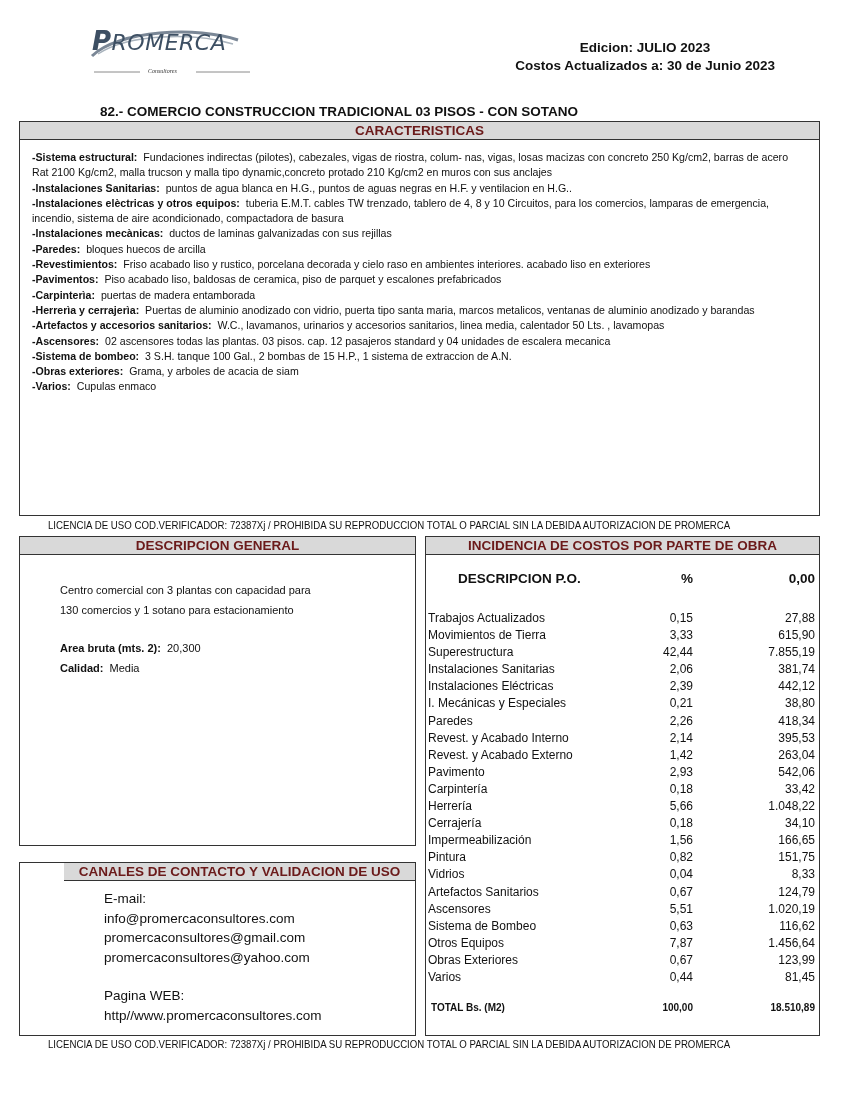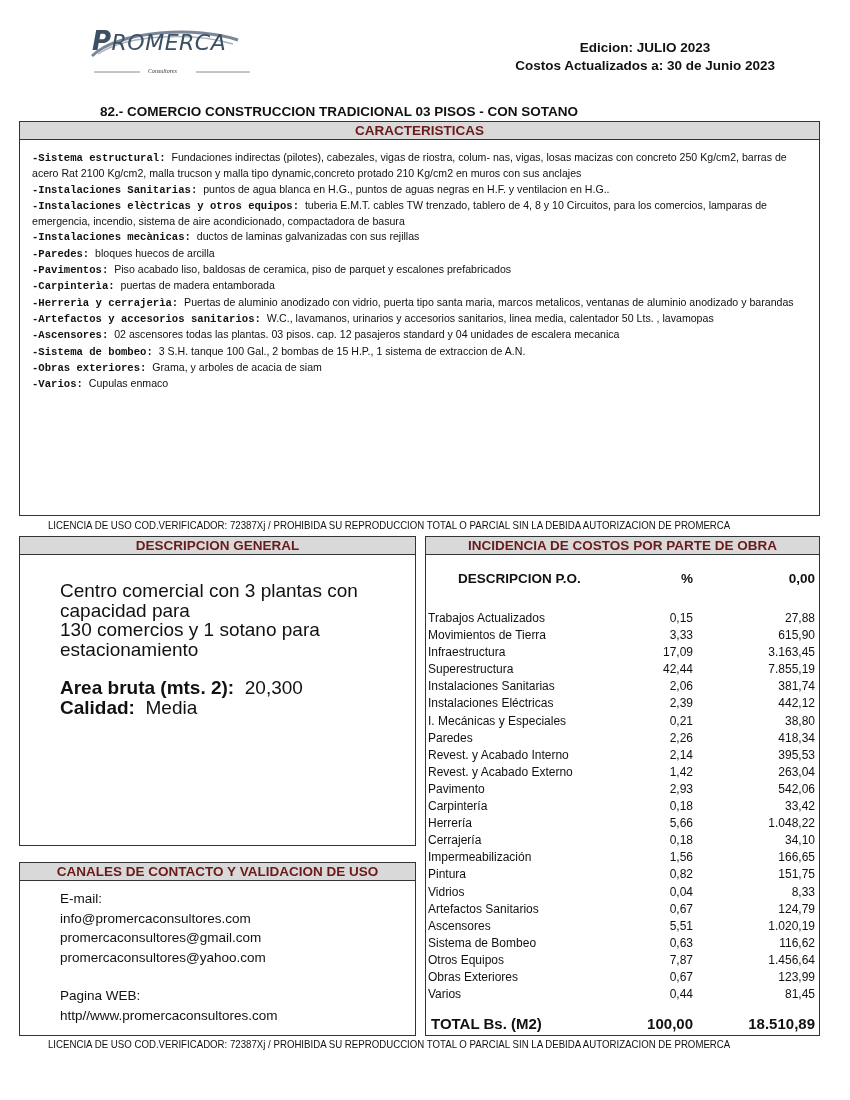--- a/index.html
+++ b/index.html
@@ -15,41 +15,41 @@
   .edition { position: absolute; right: 75px; top: 39px; text-align: center; font-weight: bold; font-size: 13.5px; line-height: 18px; color: #111; }
 
   .doc-title { position: absolute; left: 0; width: 678px; top: 104px; text-align: center; font-weight: bold; font-size: 13.5px; color: #111; }
 
   .box { position: absolute; border: 1.5px solid #333; background: #fff; }
   .box-head { background: #d9d9d9; border-bottom: 1.5px solid #333; text-align: center; font-weight: bold; color: #6b1a1a; font-size: 13.5px; height: 18px; line-height: 17px; }
 
   .carac { left: 19px; top: 121px; width: 801px; height: 395px; }
   .carac-body { padding: 10px 12px 0 12px; font-size: 10.6px; line-height: 15.3px; color: #111; }
   .carac-body p { margin: 0; }
-  .carac-body b { font-weight: bold; font-family: Liberation Mono, monospace; }
+  .carac-body b { font-weight: bold; }
 
   .license { position: absolute; left: 48px; font-size: 10.5px; color: #111; white-space: nowrap; transform: scaleX(0.92); transform-origin: left; }
 
   .desc { left: 19px; top: 536px; width: 397px; height: 310px; }
-  .desc-body { padding: 26px 12px 0 40px; font-size: 19px; line-height: 19.5px; color: #111; }
+  .desc-body { padding: 26px 12px 0 40px; font-size: 11px; line-height: 19.5px; color: #111; }
   .desc-body .gap { height: 19px; }
 
-  .contact { left: 19px; top: 862px; width: 397px; height: 174px; }
+  .contact { left: 19px; top: 862px; width: 397px; height: 174px; padding-left: 44px; }
   .contact-body { padding: 8px 12px 0 40px; font-size: 13.5px; line-height: 19.5px; color: #111; }
   .contact-body .gap { height: 19px; }
 
   .inc { left: 425px; top: 536px; width: 395px; height: 500px; }
   .inc-head-row { display: flex; padding: 0 4px 0 32px; margin-top: 16px; font-weight: bold; font-size: 13.5px; height: 20px; }
   .col-name { flex: 1; }
   .col-pct { width: 70px; text-align: right; }
   .col-val { width: 122px; text-align: right; }
   .inc-rows { margin-top: 19px; }
   .inc-row { display: flex; padding: 0 4px 0 2px; font-size: 12px; height: 17.1px; line-height: 17px; color: #111; }
   .inc-row .col-name { flex: 1; }
-  .inc-total { position: absolute; left: 0; right: 0; bottom: 0; display: flex; padding: 0 4px 0 5px; font-weight: bold; font-size: 15px; height: 22px; line-height: 22px; }
+  .inc-total { position: absolute; left: 0; right: 0; bottom: 16px; display: flex; padding: 0 4px 0 5px; font-weight: bold; font-size: 10px; height: 22px; line-height: 22px; }
 </style>
 </head>
 <body>
 
 <div class="logo">
   <svg width="170" height="52" viewBox="0 0 170 52">
     <path d="M4 30 C 30 4, 110 0, 150 14" stroke="#7a8796" stroke-width="3" fill="none"></path>
     <path d="M10 28 C 40 8, 105 6, 145 18" stroke="#a9b3bd" stroke-width="1.5" fill="none"></path>
     <line x1="6" y1="46" x2="52" y2="46" stroke="#8a8a8a" stroke-width="1"></line>
     <line x1="108" y1="46" x2="162" y2="46" stroke="#8a8a8a" stroke-width="1"></line>
@@ -66,20 +66,21 @@
 <div class="doc-title">82.- COMERCIO CONSTRUCCION TRADICIONAL 03 PISOS - CON SOTANO</div>
 
 <div class="box carac">
   <div class="box-head">CARACTERISTICAS</div>
   <div class="carac-body">
     <p><b>-Sistema estructural:</b>&nbsp; <span>Fundaciones indirectas (pilotes), cabezales, vigas de riostra, colum- nas, vigas, losas  macizas con concreto  250 Kg/cm2, barras de acero Rat 2100 Kg/cm2, malla trucson y malla tipo dynamic,concreto protado 210 Kg/cm2 en muros con sus anclajes</span></p>
     <p><b>-Instalaciones  Sanitarias:</b>&nbsp; <span>puntos de agua blanca en H.G., puntos  de  aguas negras en H.F. y ventilacion en H.G..</span></p>
     <p><b>-Instalaciones elèctricas y otros equipos:</b>&nbsp; <span>tuberia  E.M.T. cables TW trenzado, tablero de  4, 8 y 10 Circuitos,  para los comercios, lamparas de  emergencia,  incendio,  sistema de aire acondicionado, compactadora de basura</span></p>
     <p><b>-Instalaciones mecànicas:</b>&nbsp; <span>ductos de laminas galvanizadas con sus rejillas</span></p>
     <p><b>-Paredes:</b>&nbsp; <span>bloques huecos de arcilla</span></p>
+    <p><b>-Revestimientos:</b>&nbsp; <span>Friso acabado liso y  rustico, porcelana decorada y cielo raso en ambientes interiores. acabado liso en exteriores</span></p>
     <p><b>-Pavimentos:</b>&nbsp; <span>Piso  acabado liso, baldosas  de  ceramica,  piso de parquet y escalones prefabricados</span></p>
     <p><b>-Carpinterìa:</b>&nbsp; <span>puertas de madera entamborada</span></p>
     <p><b>-Herrerìa y cerrajerìa:</b>&nbsp; <span>Puertas de aluminio anodizado  con  vidrio,  puerta  tipo santa maria, marcos metalicos, ventanas de aluminio anodizado y barandas</span></p>
     <p><b>-Artefactos y accesorios sanitarios:</b>&nbsp; <span>W.C.,  lavamanos, urinarios  y  accesorios  sanitarios, linea media, calentador 50 Lts. , lavamopas</span></p>
     <p><b>-Ascensores:</b>&nbsp; <span>02 ascensores todas las plantas. 03 pisos. cap. 12 pasajeros standard y 04 unidades de escalera mecanica</span></p>
     <p><b>-Sistema de bombeo:</b>&nbsp; <span>3 S.H. tanque 100 Gal., 2 bombas de 15 H.P., 1 sistema de extraccion de A.N.</span></p>
     <p><b>-Obras exteriores:</b>&nbsp; <span>Grama, y arboles de acacia de siam</span></p>
     <p><b>-Varios:</b>&nbsp; <span>Cupulas enmaco</span></p>
   </div>
 </div>
@@ -122,25 +123,20 @@
         <span class="col-name">Trabajos Actualizados</span>
         <span class="col-pct">0,15</span>
         <span class="col-val">27,88</span>
       </div>
       <div class="inc-row">
         <span class="col-name">Movimientos de Tierra</span>
         <span class="col-pct">3,33</span>
         <span class="col-val">615,90</span>
       </div>
       <div class="inc-row">
-        <span class="col-name">Infraestructura</span>
-        <span class="col-pct">17,09</span>
-        <span class="col-val">3.163,45</span>
-      </div>
-      <div class="inc-row">
         <span class="col-name">Superestructura</span>
         <span class="col-pct">42,44</span>
         <span class="col-val">7.855,19</span>
       </div>
       <div class="inc-row">
         <span class="col-name">Instalaciones Sanitarias</span>
         <span class="col-pct">2,06</span>
         <span class="col-val">381,74</span>
       </div>
       <div class="inc-row">

